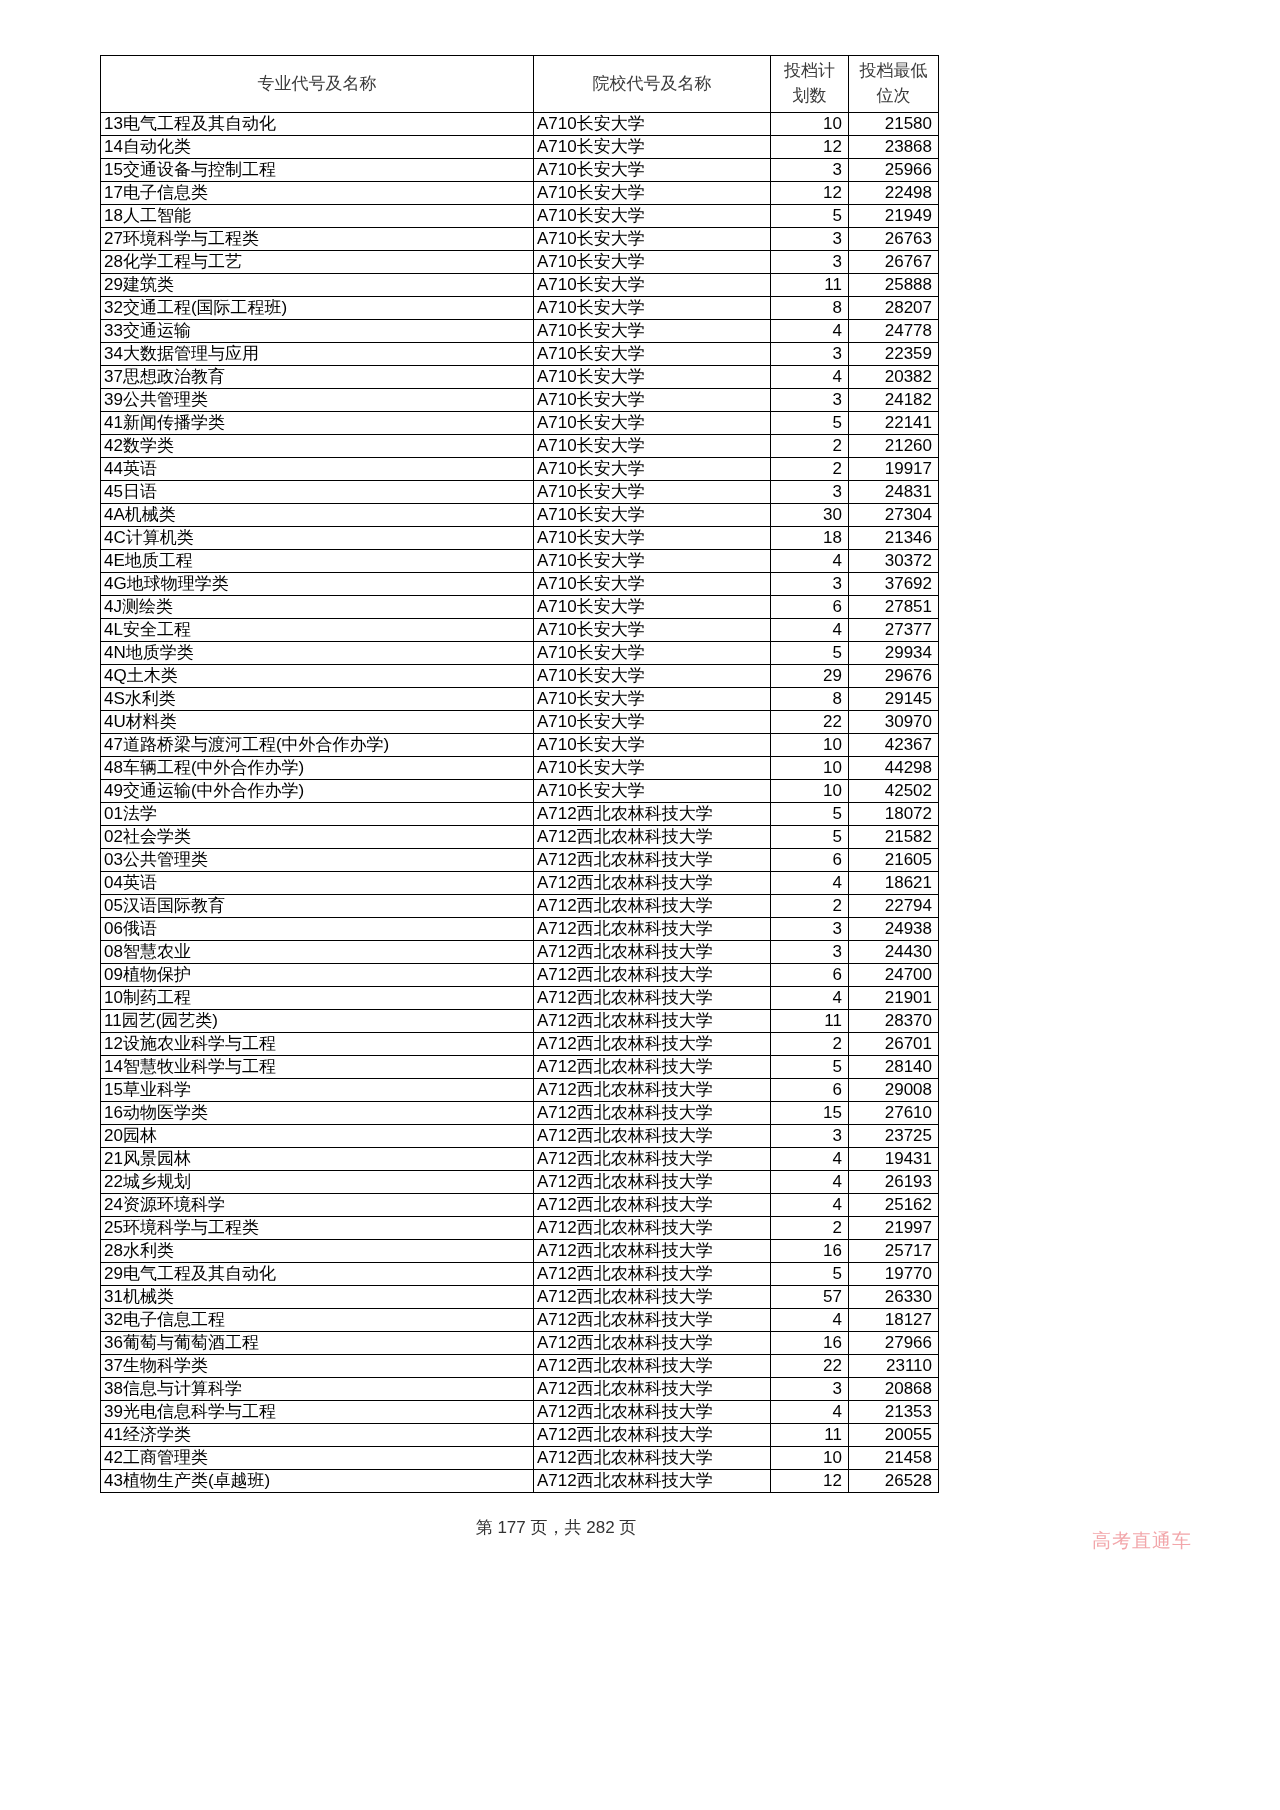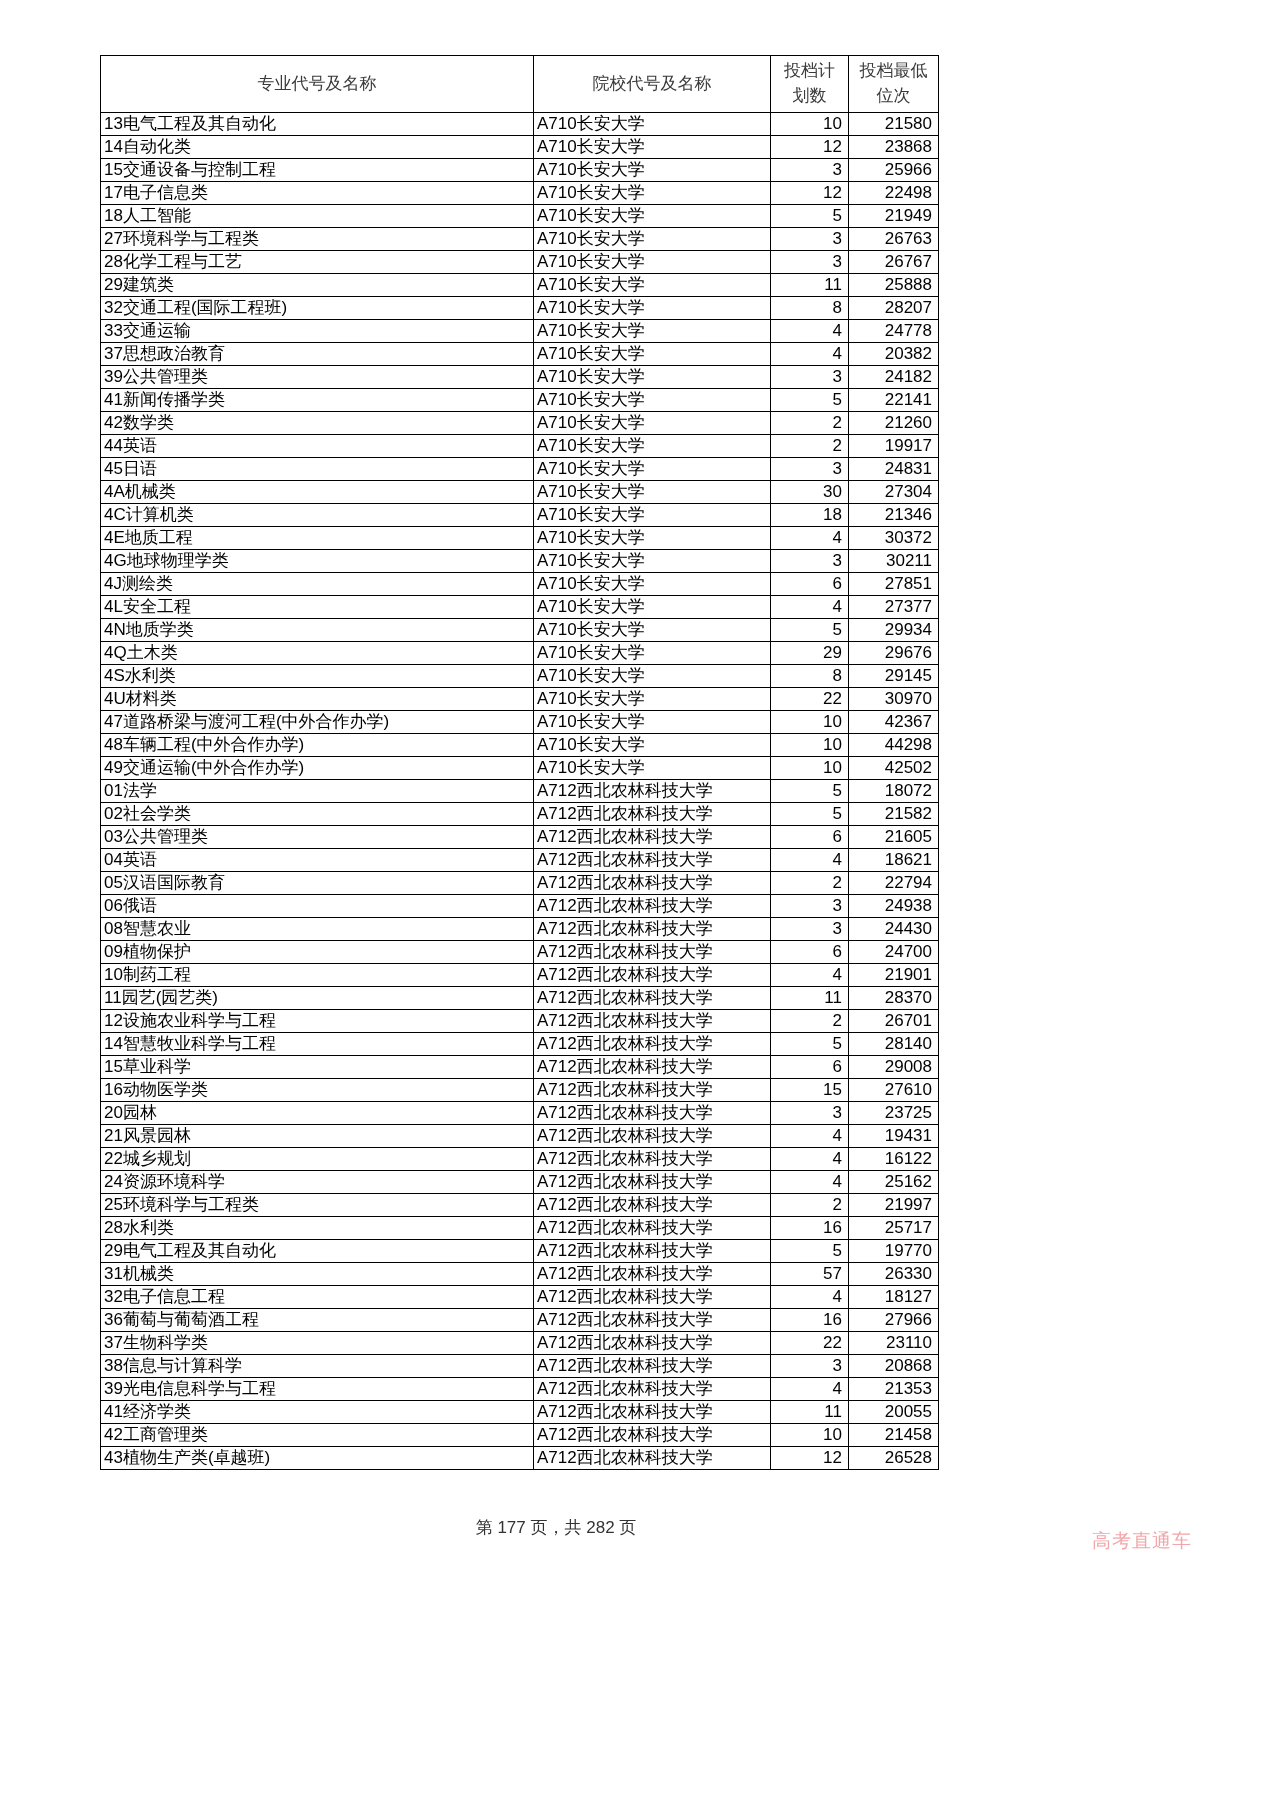--- a/index.html
+++ b/index.html
@@ -156,20 +156,26 @@
             <td class="col-plan">8</td>
             <td class="col-rank">28207</td>
           </tr>
           <tr>
             <td class="col-major">33交通运输</td>
             <td class="col-school">A710长安大学</td>
             <td class="col-plan">4</td>
             <td class="col-rank">24778</td>
           </tr>
           <tr>
+            <td class="col-major">34大数据管理与应用</td>
+            <td class="col-school">A710长安大学</td>
+            <td class="col-plan">3</td>
+            <td class="col-rank">22359</td>
+          </tr>
+          <tr>
             <td class="col-major">37思想政治教育</td>
             <td class="col-school">A710长安大学</td>
             <td class="col-plan">4</td>
             <td class="col-rank">20382</td>
           </tr>
           <tr>
             <td class="col-major">39公共管理类</td>
             <td class="col-school">A710长安大学</td>
             <td class="col-plan">3</td>
             <td class="col-rank">24182</td>
@@ -213,21 +219,21 @@
           <tr>
             <td class="col-major">4E地质工程</td>
             <td class="col-school">A710长安大学</td>
             <td class="col-plan">4</td>
             <td class="col-rank">30372</td>
           </tr>
           <tr>
             <td class="col-major">4G地球物理学类</td>
             <td class="col-school">A710长安大学</td>
             <td class="col-plan">3</td>
-            <td class="col-rank">30211</td>
+            <td class="col-rank">37692</td>
           </tr>
           <tr>
             <td class="col-major">4J测绘类</td>
             <td class="col-school">A710长安大学</td>
             <td class="col-plan">6</td>
             <td class="col-rank">27851</td>
           </tr>
           <tr>
             <td class="col-major">4L安全工程</td>
             <td class="col-school">A710长安大学</td>
@@ -369,21 +375,21 @@
           <tr>
             <td class="col-major">21风景园林</td>
             <td class="col-school">A712西北农林科技大学</td>
             <td class="col-plan">4</td>
             <td class="col-rank">19431</td>
           </tr>
           <tr>
             <td class="col-major">22城乡规划</td>
             <td class="col-school">A712西北农林科技大学</td>
             <td class="col-plan">4</td>
-            <td class="col-rank">16122</td>
+            <td class="col-rank">26193</td>
           </tr>
           <tr>
             <td class="col-major">24资源环境科学</td>
             <td class="col-school">A712西北农林科技大学</td>
             <td class="col-plan">4</td>
             <td class="col-rank">25162</td>
           </tr>
           <tr>
             <td class="col-major">25环境科学与工程类</td>
             <td class="col-school">A712西北农林科技大学</td>

